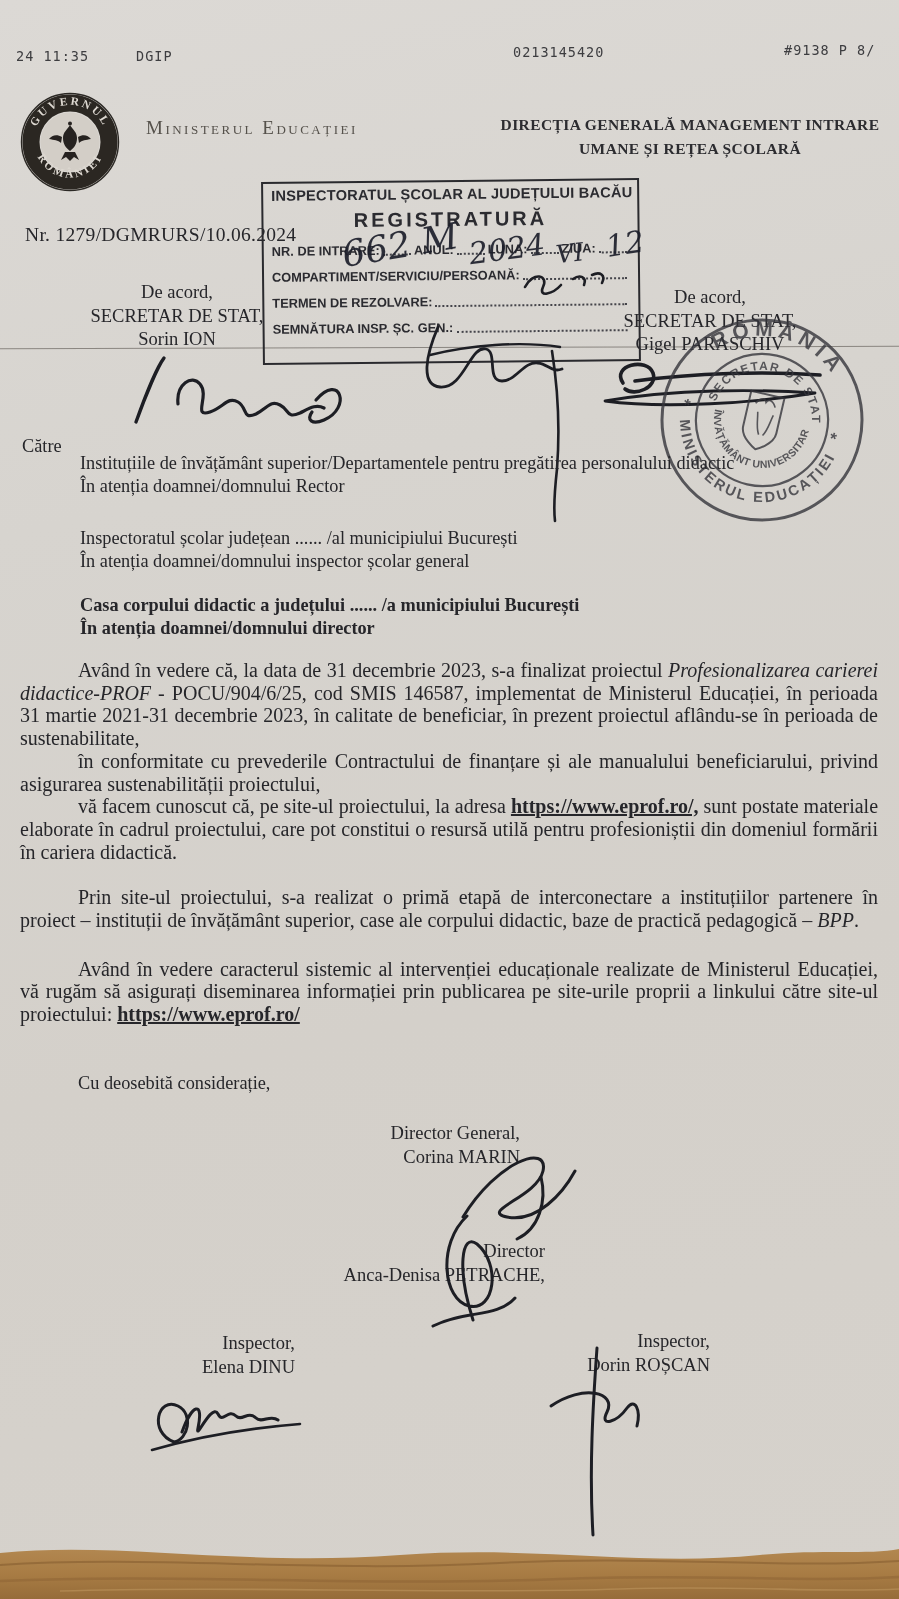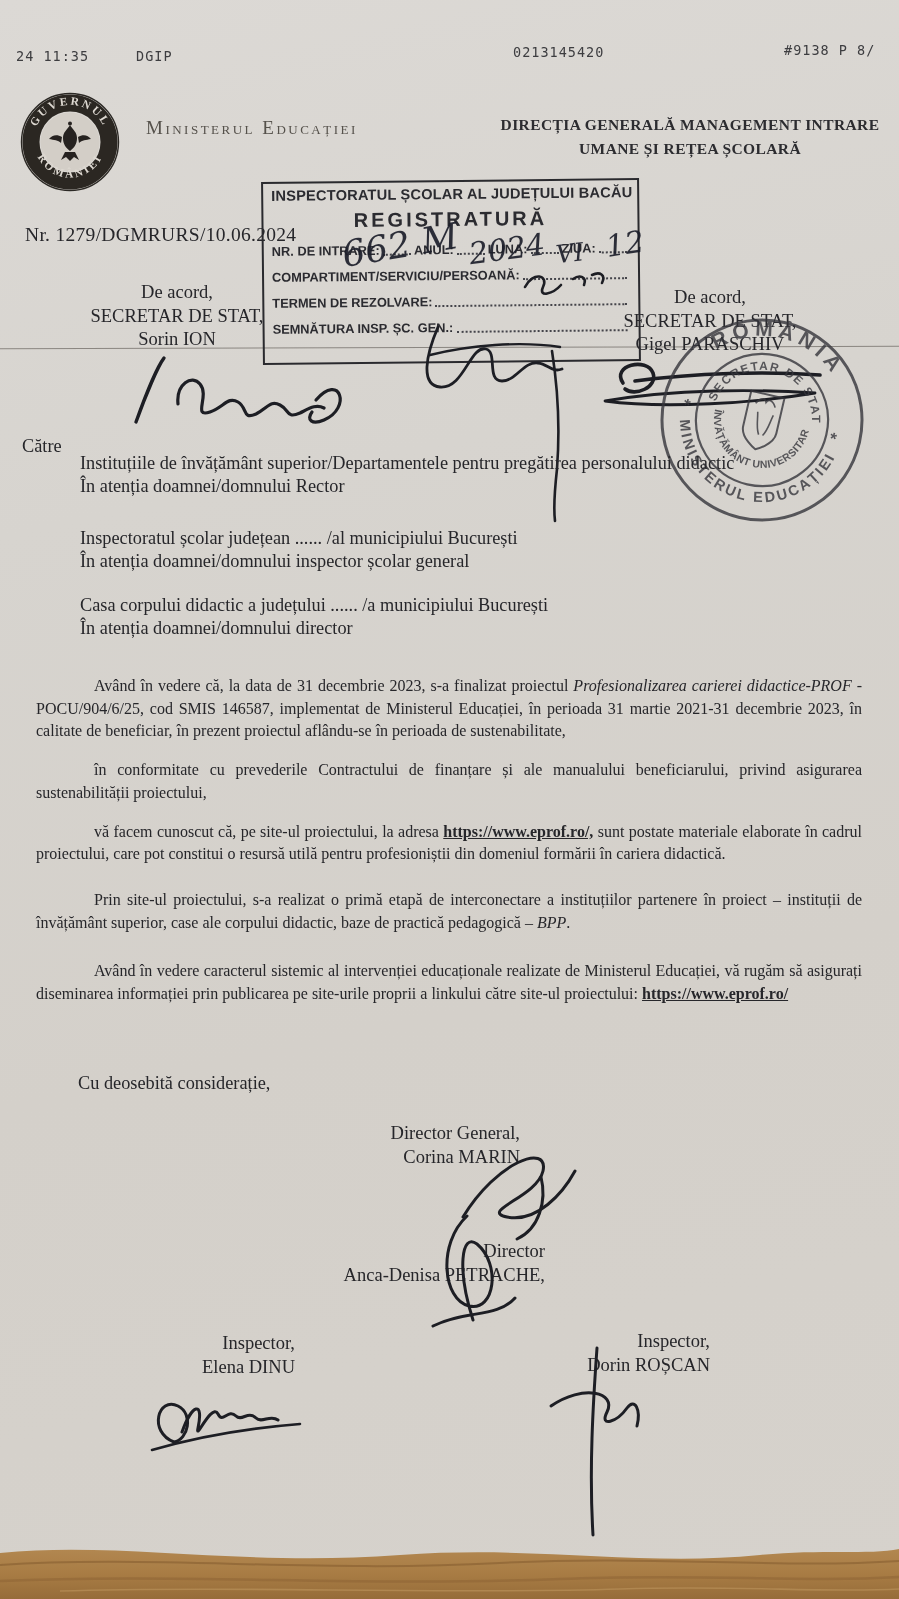--- a/index.html
+++ b/index.html
@@ -26,21 +26,21 @@
   .sb-row .lead{flex:1;border-bottom:2px dotted #44444a;height:3px;margin:0 3px 2px 3px;min-width:12px;}
   .hand{font-family:"DejaVu Serif",serif;font-style:italic;color:rgba(28,30,42,.92);}
   
   .approval{text-align:center;font-size:18.5px;line-height:23.5px;color:#26262a;}
   .regnum{font-size:19.5px;color:#26262a;letter-spacing:.3px;}
   
   .fold{left:0;top:347px;width:899px;height:1px;background:rgba(75,70,64,.55);transform:rotate(-0.15deg);}
   
   .txt{font-size:18.3px;line-height:22.6px;color:#26262a;}
   .body-block{left:20px;top:659px;width:858px;}
-  .body-p{margin:16px;text-indent:58px;text-align:justify;font-size:16px;line-height:22.7px;}
+  .body-p{margin:0;text-indent:58px;text-align:justify;font-size:20px;line-height:22.7px;}
   .gap1{margin-top:23px;}
   .gap2{margin-top:26px;}
   .lnk{font-weight:bold;text-decoration:underline;}
   
   .sigblock{text-align:right;font-size:18.5px;line-height:23.5px;}
   svg.sig{overflow:visible;}
   .sig path{fill:none;stroke:#1d1e24;stroke-linecap:round;stroke-linejoin:round;}
   
   .roundstamp{left:652px;top:310px;width:220px;height:220px;transform:rotate(13deg);opacity:.8;}
   .roundstamp *{font-family:"Liberation Sans",sans-serif;font-weight:bold;}
@@ -190,21 +190,21 @@
 
   <div class="abs txt" style="left:22px;top:435px;">Către</div>
   <div class="abs txt" style="left:80px;top:452px;width:800px;">
     <div>Instituțiile de învățământ superior/Departamentele pentru pregătirea personalului didactic</div>
     <div>În atenția doamnei/domnului Rector</div>
   </div>
   <div class="abs txt" style="left:80px;top:527px;width:800px;">
     <div>Inspectoratul școlar județean ...... /al municipiului București</div>
     <div>În atenția doamnei/domnului inspector școlar general</div>
   </div>
-  <div class="abs txt" style="left:80px;top:594px;width:800px;">
+  <div class="abs txt" style="left:80px;top:594px;width:800px;font-weight:bold;">
     <div>Casa corpului didactic a județului ...... /a municipiului București</div>
     <div>În atenția doamnei/domnului director</div>
   </div>
 
   <div class="abs body-block">
     <p class="body-p"><span>Având în vedere că, la data de 31 decembrie 2023, s-a finalizat proiectul </span><i>Profesionalizarea carierei didactice-PROF</i><span> - POCU/904/6/25, cod SMIS 146587, implementat de Ministerul Educației, în perioada 31 martie 2021-31 decembrie 2023, în calitate de beneficiar, în prezent proiectul aflându-se în perioada de sustenabilitate,</span></p>
     <p class="body-p">în conformitate cu prevederile Contractului de finanțare și ale manualului beneficiarului, privind asigurarea sustenabilității proiectului,</p>
     <p class="body-p"><span>vă facem cunoscut că,  pe site-ul proiectului, la adresa </span><span class="lnk">https://www.eprof.ro/,</span><span> sunt postate materiale elaborate în cadrul proiectului, care pot constitui o resursă utilă pentru profesioniștii din domeniul formării în cariera didactică.</span></p>
     <p class="body-p gap1"><span>Prin site-ul proiectului, s-a realizat o primă etapă de interconectare a instituțiilor partenere în proiect – instituții de învățământ superior, case ale corpului didactic, baze de practică pedagogică – </span><i>BPP</i><span>.</span></p>
     <p class="body-p gap2"><span>Având în vedere caracterul sistemic al intervenției educaționale realizate de Ministerul Educației, vă rugăm să asigurați diseminarea informației prin publicarea pe site-urile proprii a linkului către site-ul proiectului: </span><span class="lnk">https://www.eprof.ro/</span></p>

